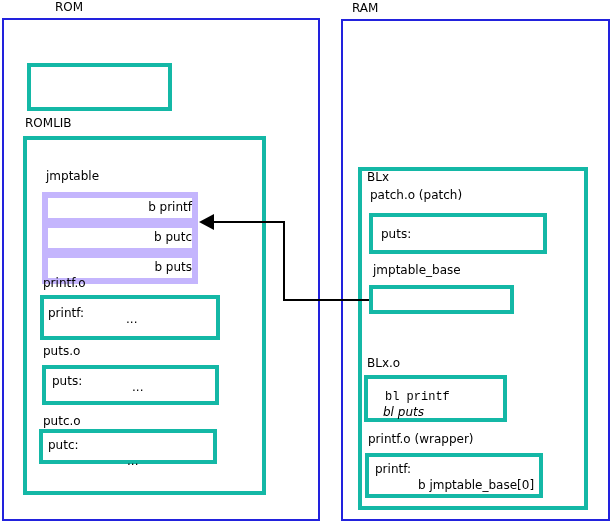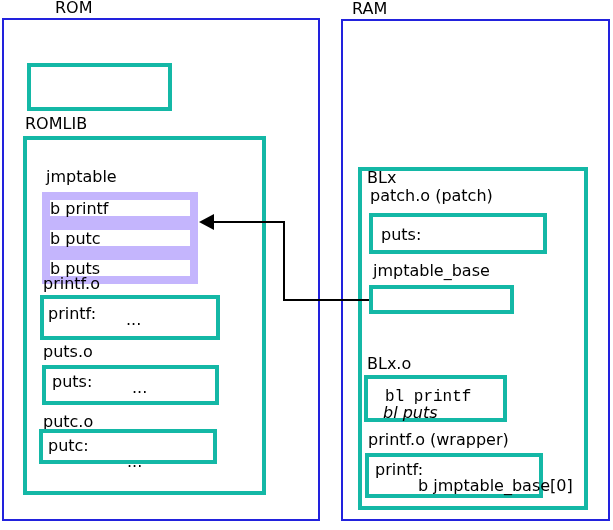--- a/index.html
+++ b/index.html
@@ -1,25 +1,25 @@
 <!DOCTYPE html>
 <html><head>
 <meta charset="utf-8">
 <style>
   html,body { margin:0; padding:0; background:#ffffff; }
   .stage {
     position:relative; width:613px; height:530px; overflow:hidden;
     font-family:"DejaVu Sans","Liberation Sans",sans-serif;
-    font-size:16px; color:#000; background:#fff;
+    font-size:12px; color:#000; background:#fff;
   }
   .lbl { position:absolute; white-space:nowrap; line-height:13px; }
   .frame { position:absolute; box-sizing:border-box; border:2px solid #2222dd; background:transparent; }
   .bbox  { position:absolute; box-sizing:border-box; border:4px solid #14b8a6; background:#fff; }
   
-  .jrow { box-sizing:border-box; height:32px; border:8px solid #c4b5fd; text-align:left;
+  .jrow { box-sizing:border-box; height:32px; border:6px solid #c4b5fd; text-align:right;
           line-height:18px; background:#fff; }
   .jrow + .jrow { margin-top:-2px; }
   .inner { position:absolute; white-space:nowrap; line-height:13px; }
   .conn  { position:absolute; left:0; top:0; pointer-events:none; }
 </style>
 </head>
 <body>
 
 <div class="stage">
 

